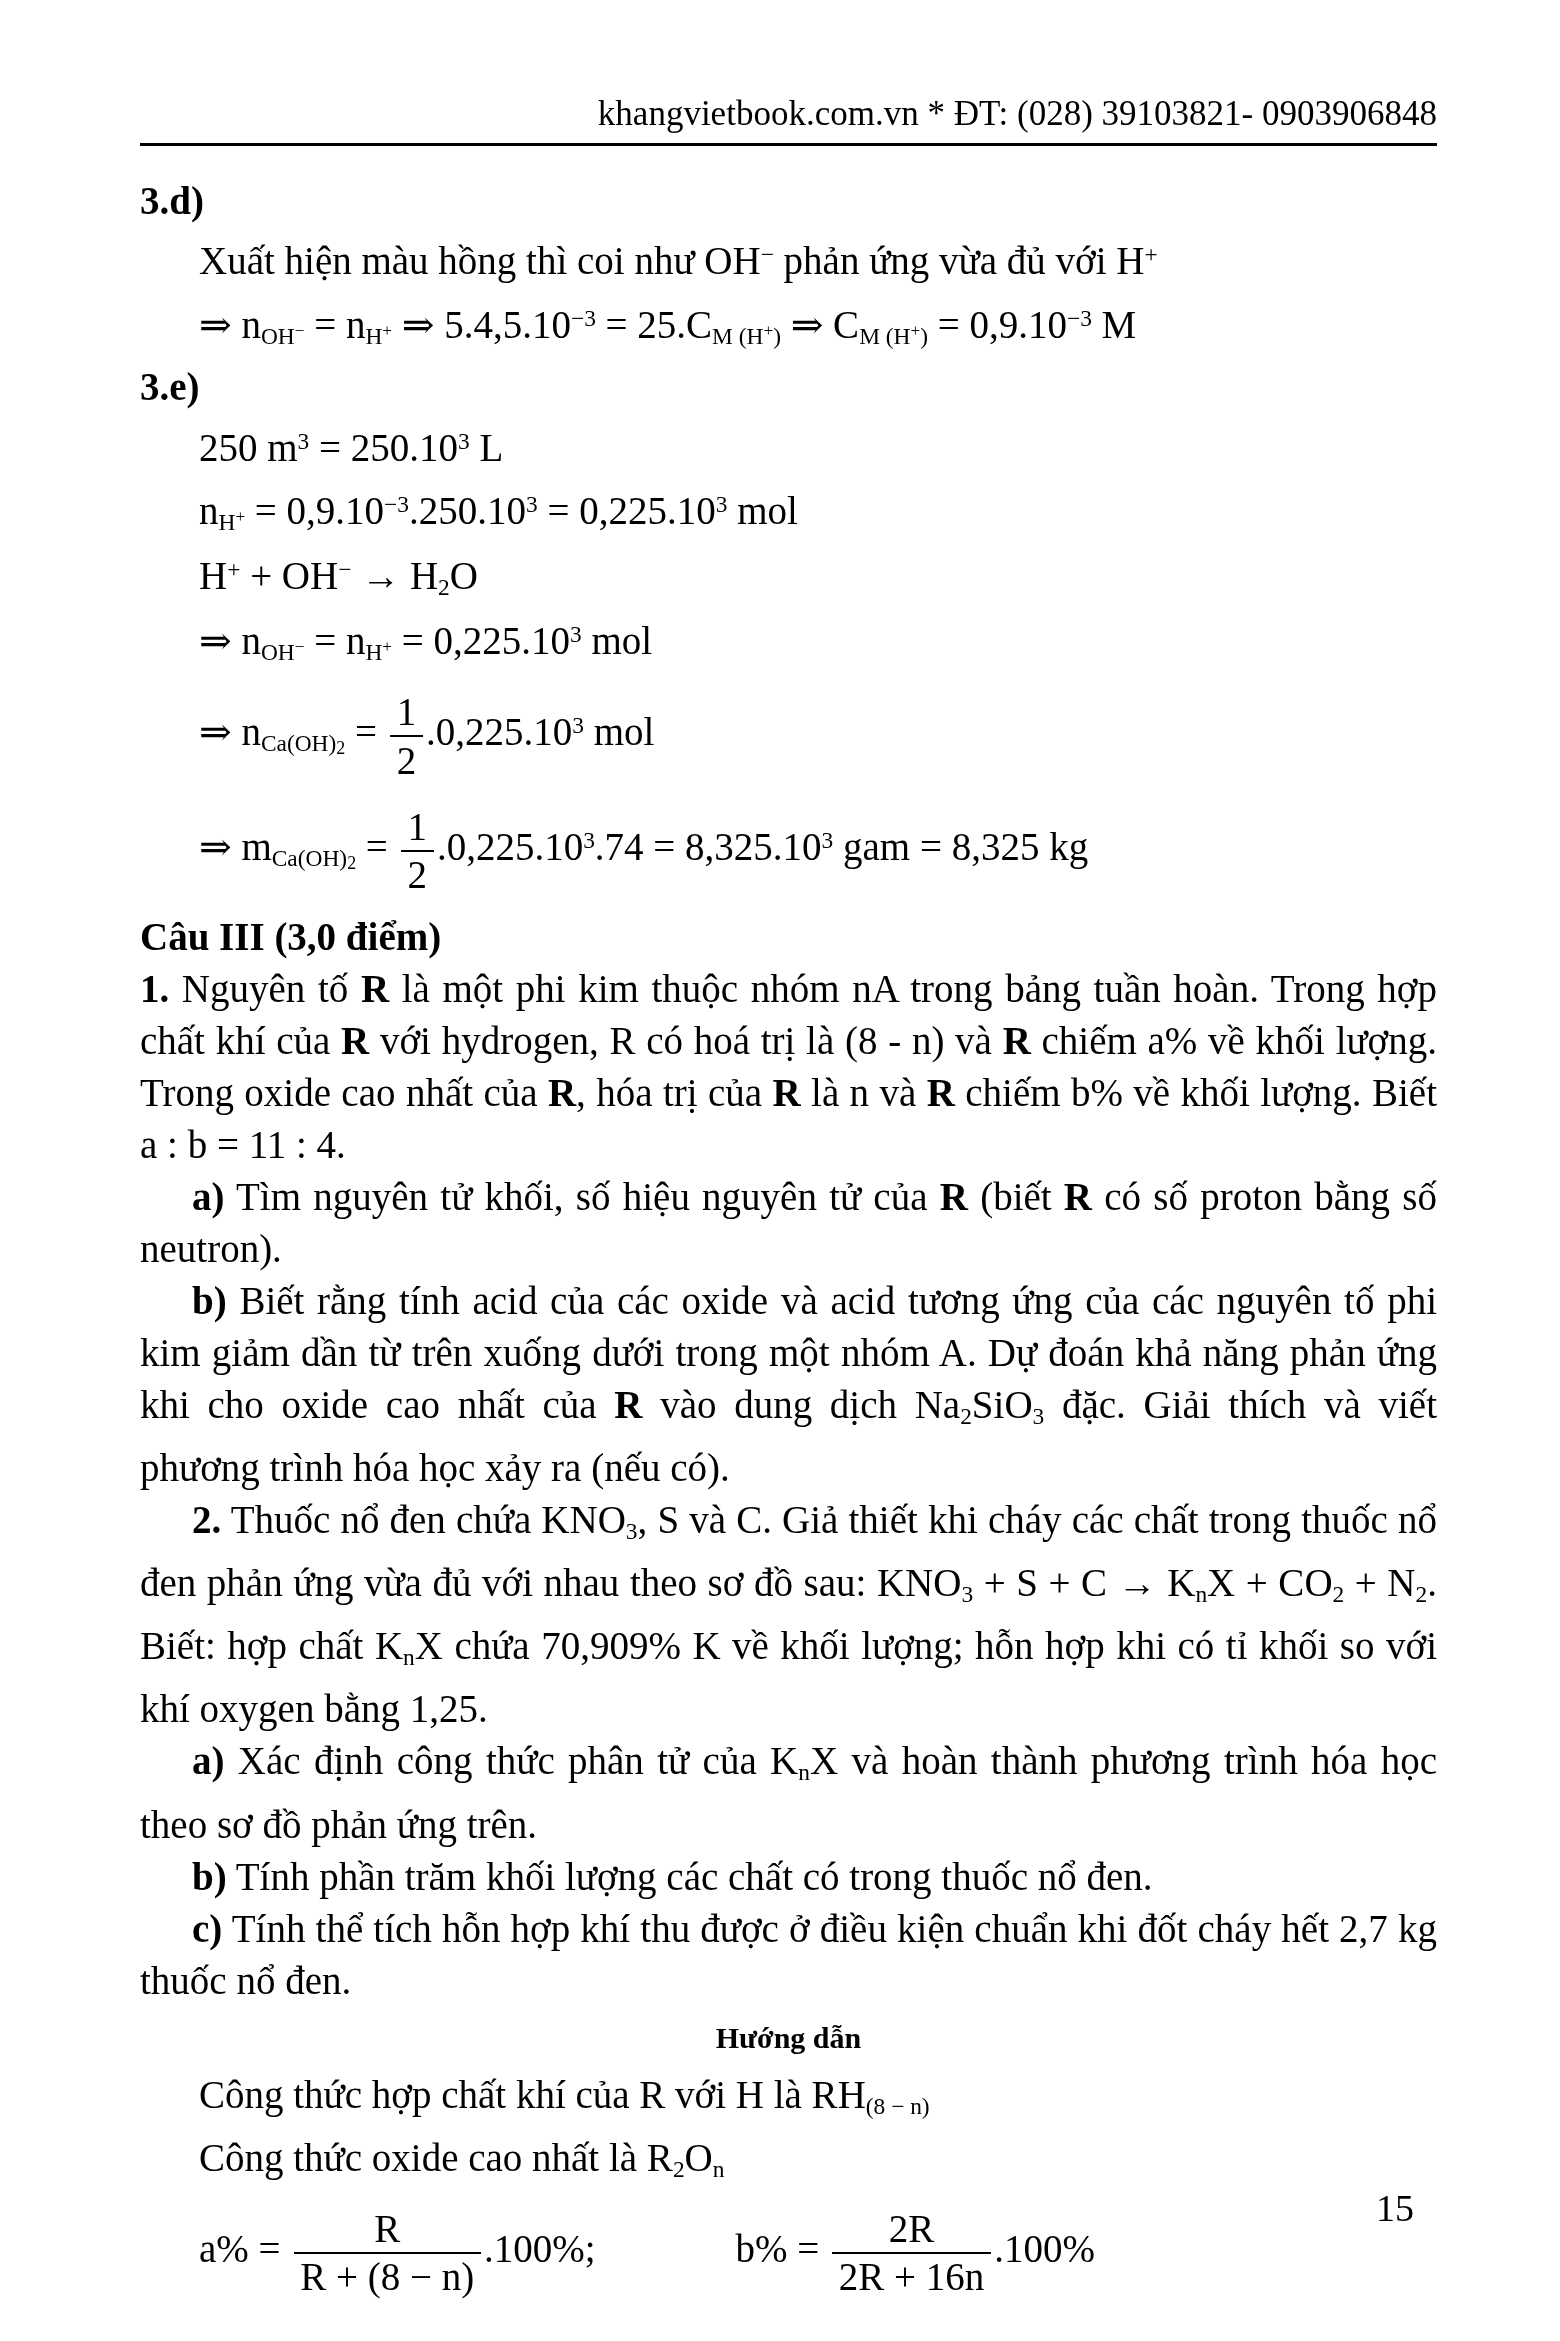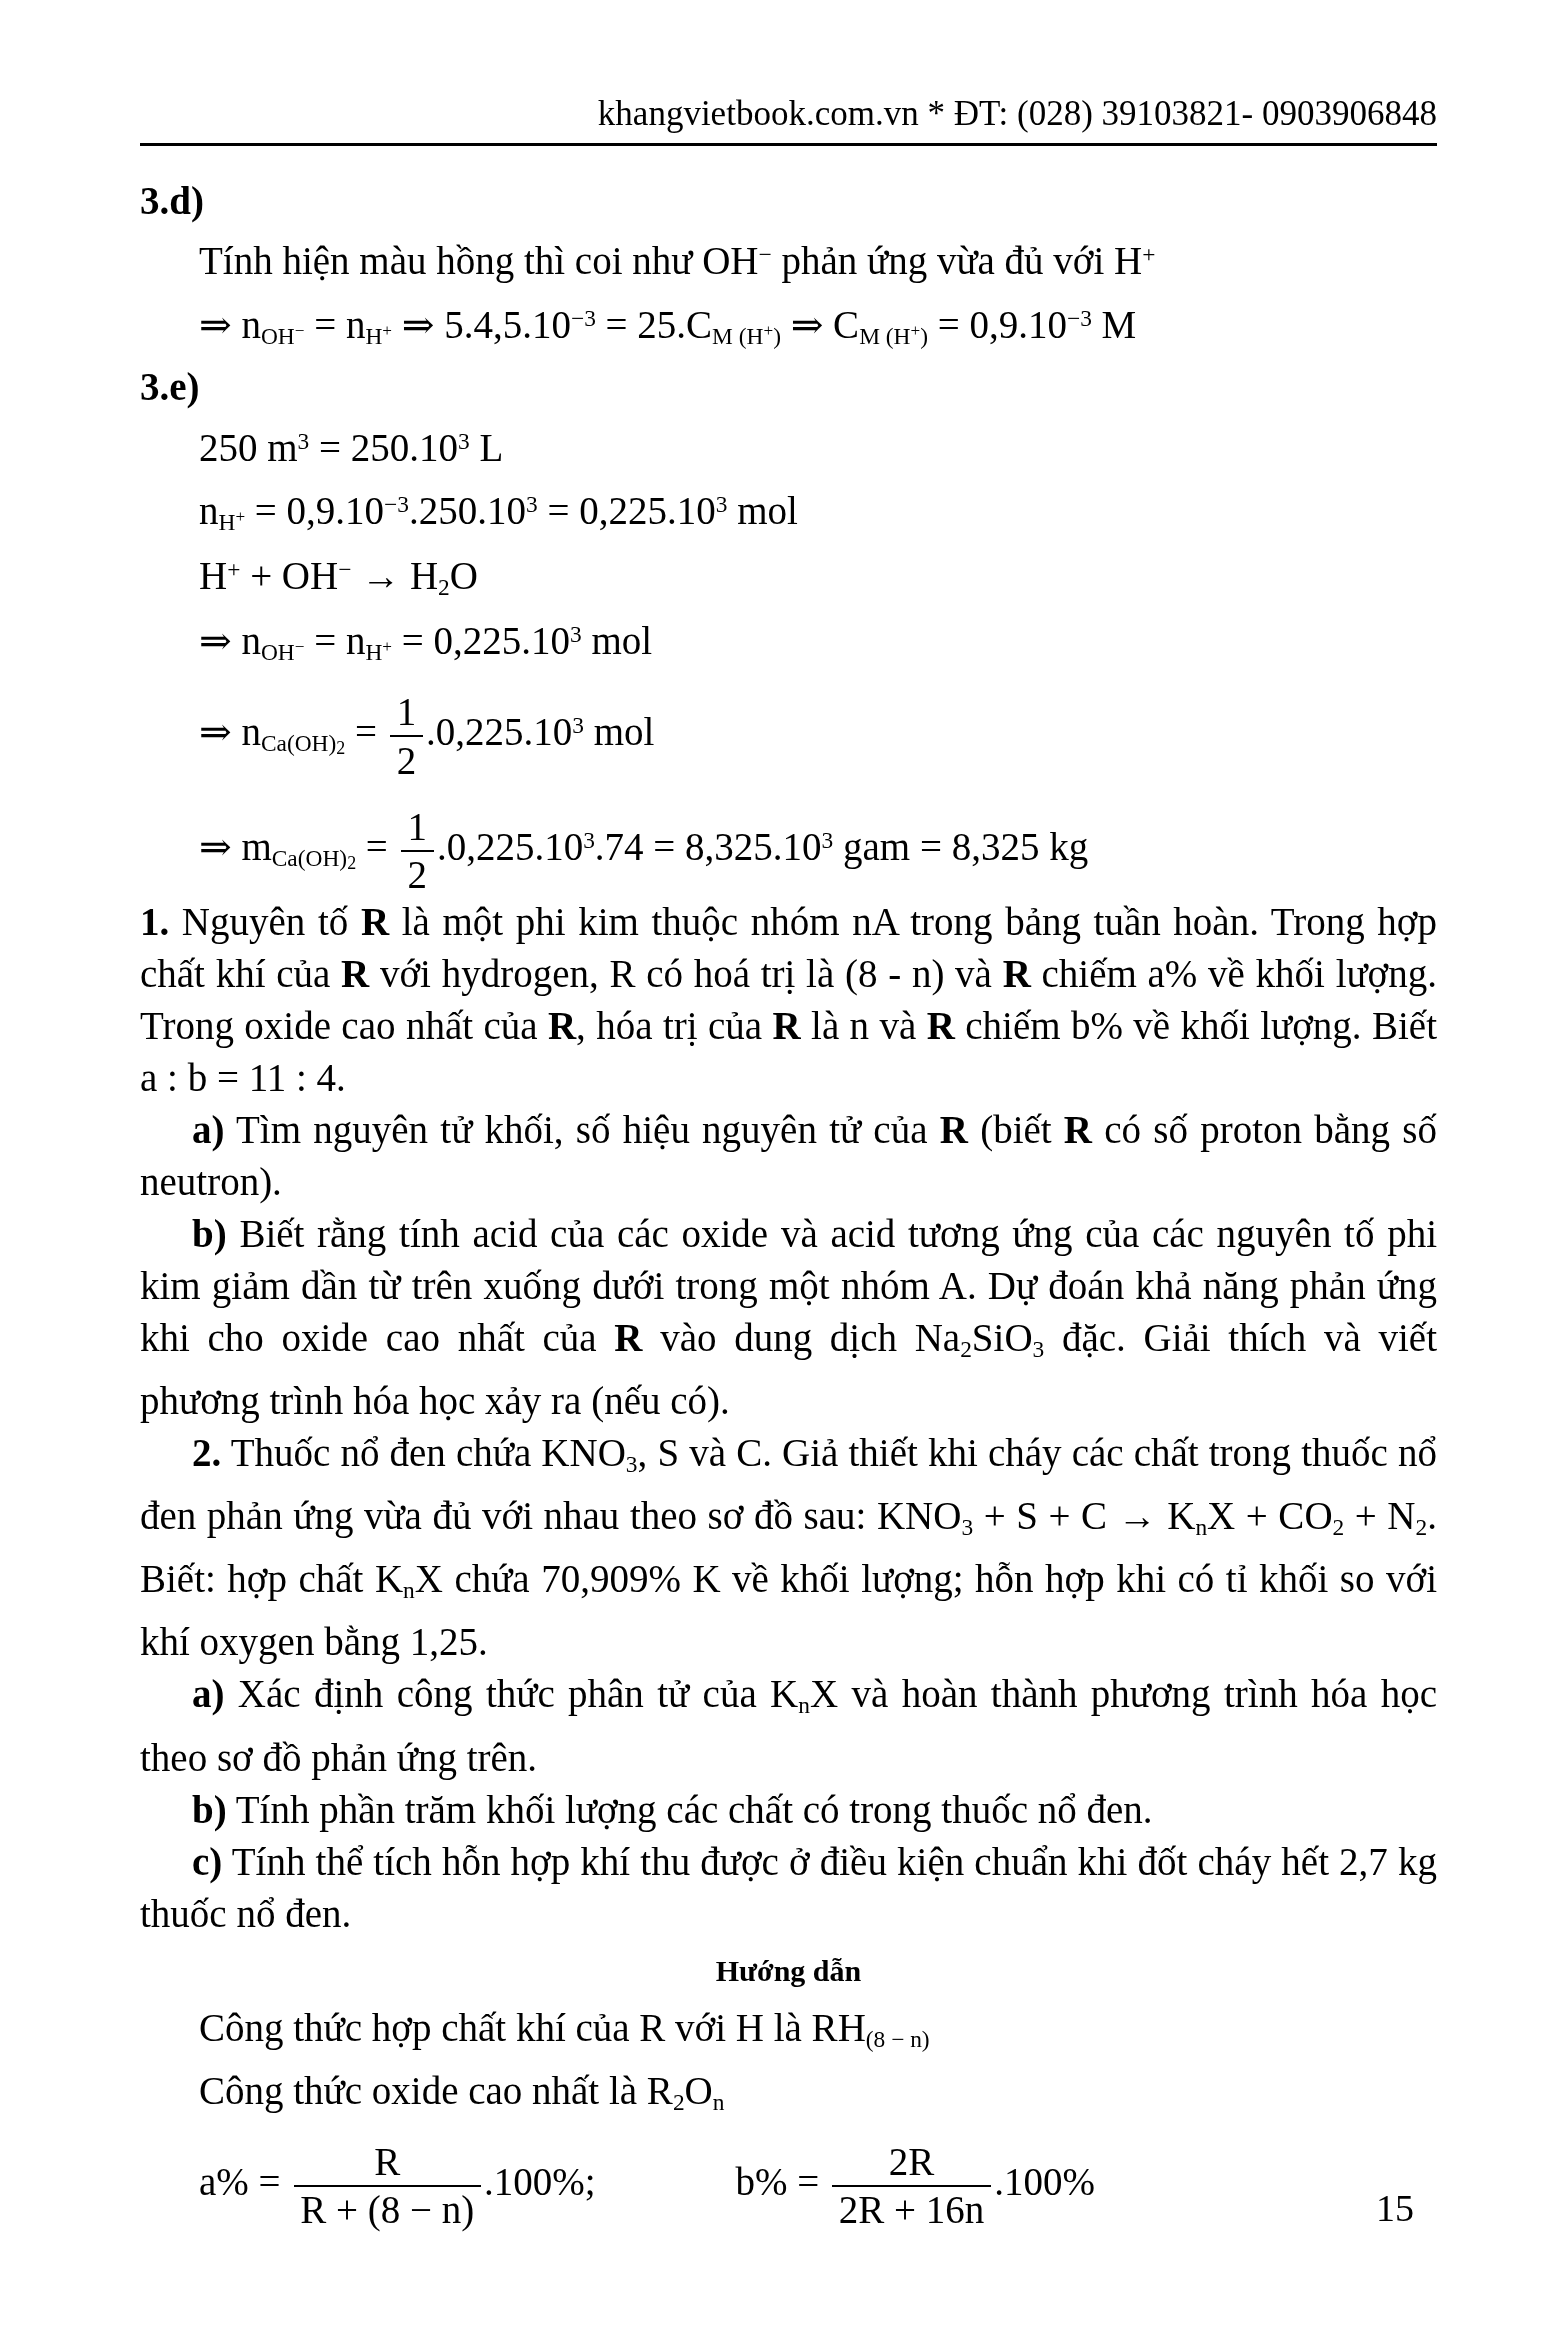--- a/index.html
+++ b/index.html
@@ -68,31 +68,32 @@
 <body>
 
 <div class="page">
 
   <div class="hdr">
     <span>khangvietbook.com.vn * ĐT: (028) 39103821- 0903906848</span>
   </div>
   <hr class="hrule">
 
   <div class="lbl m-3d">3.d)</div>
-  <div class="iline"><span class="t">Tính hiện màu hồng thì coi như </span><span class="t">OH</span><span class="sp">−</span><span class="t"> phản ứng vừa đủ với H</span><span class="sp">+</span></div>
+  <div class="iline"><span class="t">Xuất hiện màu hồng thì coi như </span><span class="t">OH</span><span class="sp">−</span><span class="t"> phản ứng vừa đủ với H</span><span class="sp">+</span></div>
   <div class="fline"><span class="t">⇒ n</span><span class="sb">OH</span><span class="sbp">−</span><span class="t"> = n</span><span class="sb">H</span><span class="sbp">+</span><span class="t"> ⇒ 5.4,5.10</span><span class="sp">−3</span><span class="t"> = 25.C</span><span class="sb">M (H</span><span class="sbp">+</span><span class="sb">)</span><span class="t"> ⇒ C</span><span class="sb">M (H</span><span class="sbp">+</span><span class="sb">)</span><span class="t"> = 0,9.10</span><span class="sp">−3</span><span class="t"> M</span></div>
 
   <div class="lbl m-3e">3.e)</div>
   <div class="fline"><span class="t">250 m</span><span class="sp">3</span><span class="t"> = 250.10</span><span class="sp">3</span><span class="t"> L</span></div>
   <div class="fline"><span class="t">n</span><span class="sb">H</span><span class="sbp">+</span><span class="t"> = 0,9.10</span><span class="sp">−3</span><span class="t">.250.10</span><span class="sp">3</span><span class="t"> = 0,225.10</span><span class="sp">3</span><span class="t"> mol</span></div>
   <div class="fline"><span class="t">H</span><span class="sp">+</span><span class="t"> + OH</span><span class="sp">−</span><span class="t"> → H</span><span class="sb">2</span><span class="t">O</span></div>
   <div class="fline"><span class="t">⇒ n</span><span class="sb">OH</span><span class="sbp">−</span><span class="t"> = n</span><span class="sb">H</span><span class="sbp">+</span><span class="t"> = 0,225.10</span><span class="sp">3</span><span class="t"> mol</span></div>
   <div class="fline tight"><span class="t">⇒ n</span><span class="sb">Ca(OH)</span><span class="sbb">2</span><span class="t"> = </span><span class="fr"><span class="nu">1</span><span class="de">2</span></span><span class="t">.0,225.10</span><span class="sp">3</span><span class="t"> mol</span></div>
   <div class="fline tight"><span class="t">⇒ m</span><span class="sb">Ca(OH)</span><span class="sbb">2</span><span class="t"> = </span><span class="fr"><span class="nu">1</span><span class="de">2</span></span><span class="t">.0,225.10</span><span class="sp">3</span><span class="t">.74 = 8,325.10</span><span class="sp">3</span><span class="t"> gam = 8,325 kg</span></div>
 
+  <div class="sect-h">Câu III (3,0 điểm)</div>
   <div class="para"><span class="b">1.</span><span class="t"> Nguyên tố </span><span class="b">R</span><span class="t"> là một phi kim thuộc nhóm nA trong bảng tuần hoàn. Trong hợp chất khí của </span><span class="b">R</span><span class="t"> với hydrogen, R có hoá trị là (8 - n) và </span><span class="b">R</span><span class="t"> chiếm a% về khối lượng. Trong oxide cao nhất của </span><span class="b">R</span><span class="t">, hóa trị của </span><span class="b">R</span><span class="t"> là n và </span><span class="b">R</span><span class="t"> chiếm b% về khối lượng. Biết a : b = 11 : 4.</span></div>
   <div class="para ind"><span class="b">a)</span><span class="t"> Tìm nguyên tử khối, số hiệu nguyên tử của </span><span class="b">R</span><span class="t"> (biết </span><span class="b">R</span><span class="t"> có số proton bằng số neutron).</span></div>
   <div class="para ind"><span class="b">b)</span><span class="t"> Biết rằng tính acid của các oxide và acid tương ứng của các nguyên tố phi kim giảm dần từ trên xuống dưới trong một nhóm A. Dự đoán khả năng phản ứng khi cho oxide cao nhất của </span><span class="b">R</span><span class="t"> vào dung dịch Na</span><span class="sb">2</span><span class="t">SiO</span><span class="sb">3</span><span class="t"> đặc. Giải thích và viết phương trình hóa học xảy ra (nếu có).</span></div>
   <div class="para ind"><span class="b">2.</span><span class="t"> Thuốc nổ đen chứa KNO</span><span class="sb">3</span><span class="t">, S và C. Giả thiết khi cháy các chất trong thuốc nổ đen phản ứng vừa đủ với nhau theo sơ đồ sau: KNO</span><span class="sb">3</span><span class="t"> + S + C → K</span><span class="sb">n</span><span class="t">X + CO</span><span class="sb">2</span><span class="t"> + N</span><span class="sb">2</span><span class="t">. Biết: hợp chất K</span><span class="sb">n</span><span class="t">X chứa 70,909% K về khối lượng; hỗn hợp khi có tỉ khối so với khí oxygen bằng 1,25.</span></div>
   <div class="para ind"><span class="b">a)</span><span class="t"> Xác định công thức phân tử của K</span><span class="sb">n</span><span class="t">X và hoàn thành phương trình hóa học theo sơ đồ phản ứng trên.</span></div>
   <div class="para ind"><span class="b">b)</span><span class="t"> Tính phần trăm khối lượng các chất có trong thuốc nổ đen.</span></div>
   <div class="para ind"><span class="b">c)</span><span class="t"> Tính thể tích hỗn hợp khí thu được ở điều kiện chuẩn khi đốt cháy hết 2,7 kg thuốc nổ đen.</span></div>
 
   <div class="center-h">Hướng dẫn</div>
   <div class="iline"><span class="t">Công thức hợp chất khí của R với H là RH</span><span class="sb">(8 − n)</span></div>

